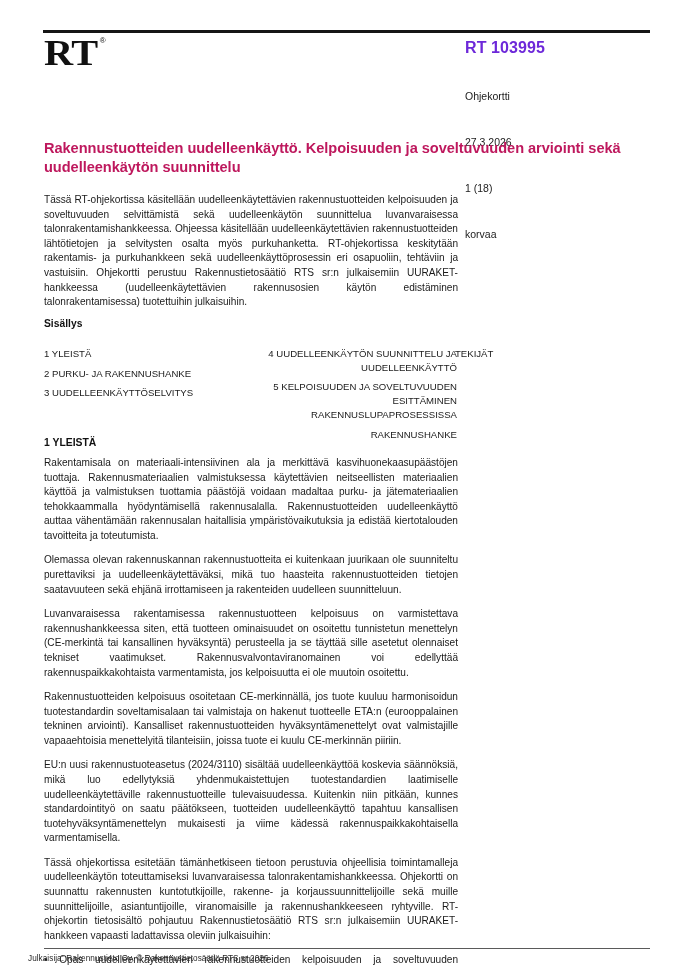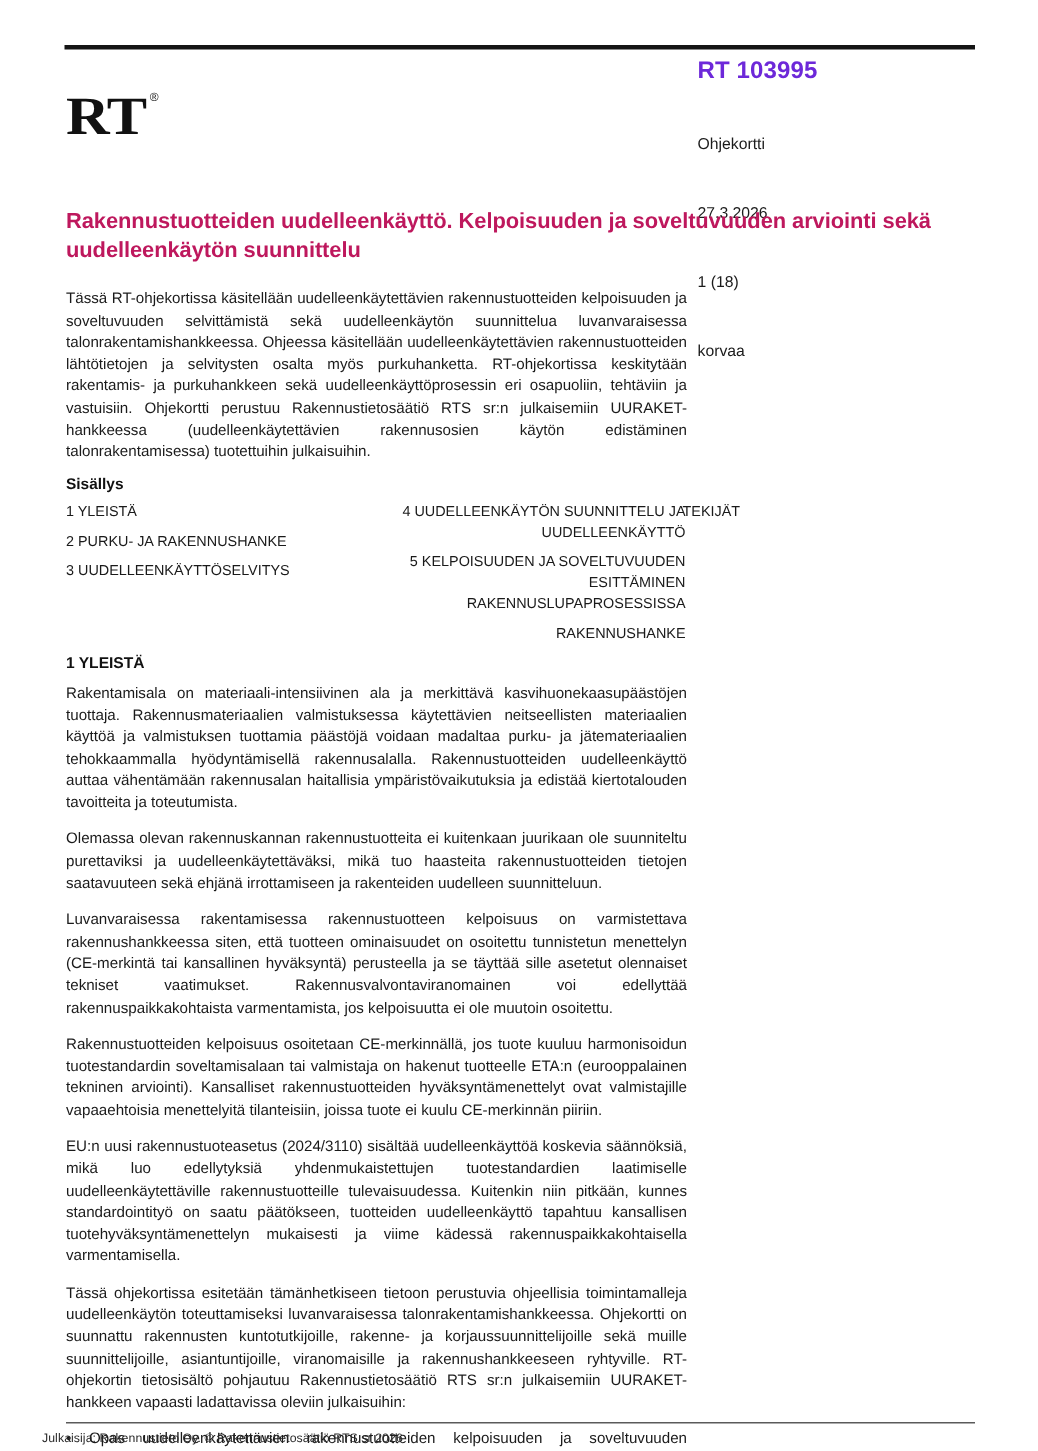--- a/index.html
+++ b/index.html
@@ -30,21 +30,20 @@
     height: 3px;
     background: #151515;
   }
   .logo {
     position: absolute;
     left: 44px;
     top: 36px;
     display: flex;
     align-items: flex-start;
     line-height: 1;
-    margin-top: 24px;
   }
   .logo-mark {
     font-family: "Liberation Serif", serif;
     font-weight: bold;
     font-size: 36px;
     letter-spacing: -0.5px;
     color: #111111;
     line-height: 0.95;
     transform: scaleX(1.12);
     transform-origin: left top;
@@ -107,21 +106,21 @@
   .contents {
     position: absolute;
     left: 44px;
     top: 318px;
     width: 610px;
   }
   .contents-heading {
     font-size: 10.3px;
     font-weight: bold;
     color: #111111;
-    margin-bottom: 6px;
+    margin-bottom: 18px;
   }
   .contents-cols {
     position: relative;
     height: 92px;
   }
   .toc-col {
     position: absolute;
     top: 0;
   }
   .toc-col-1 { left: 0px;   width: 205px; }

